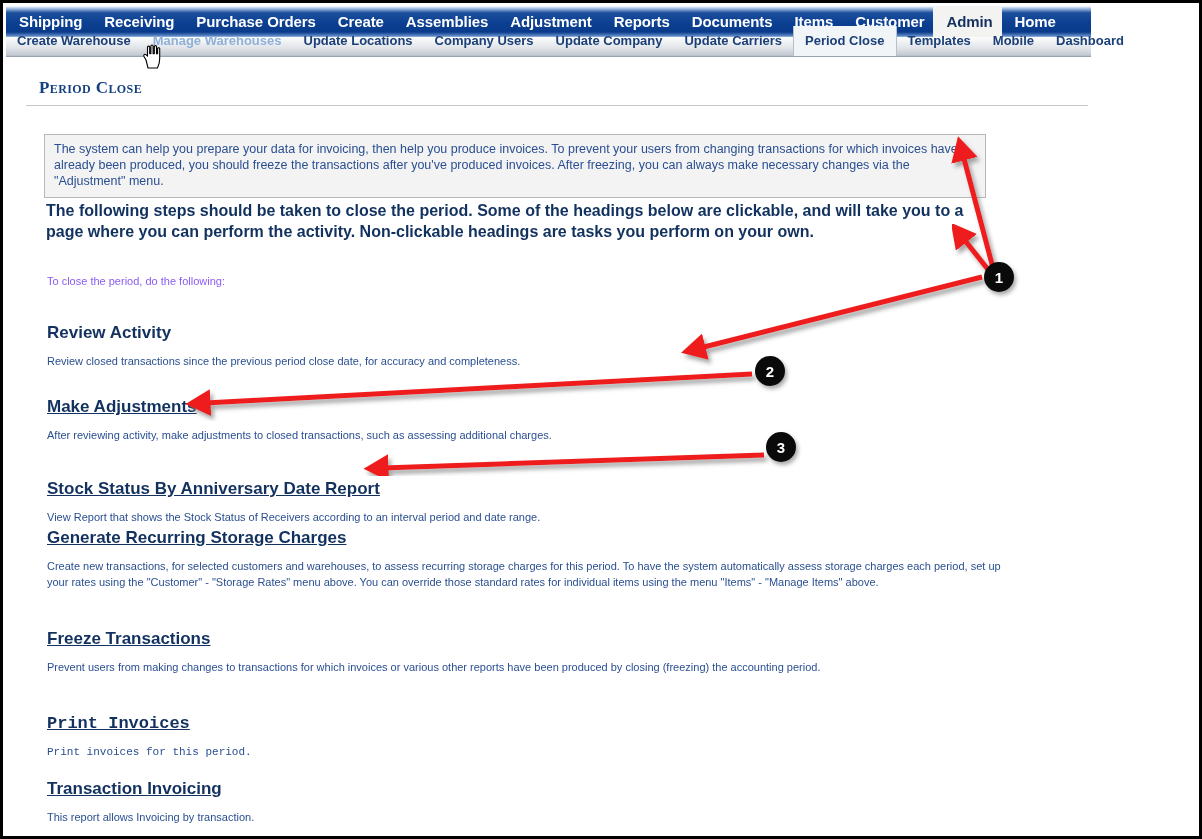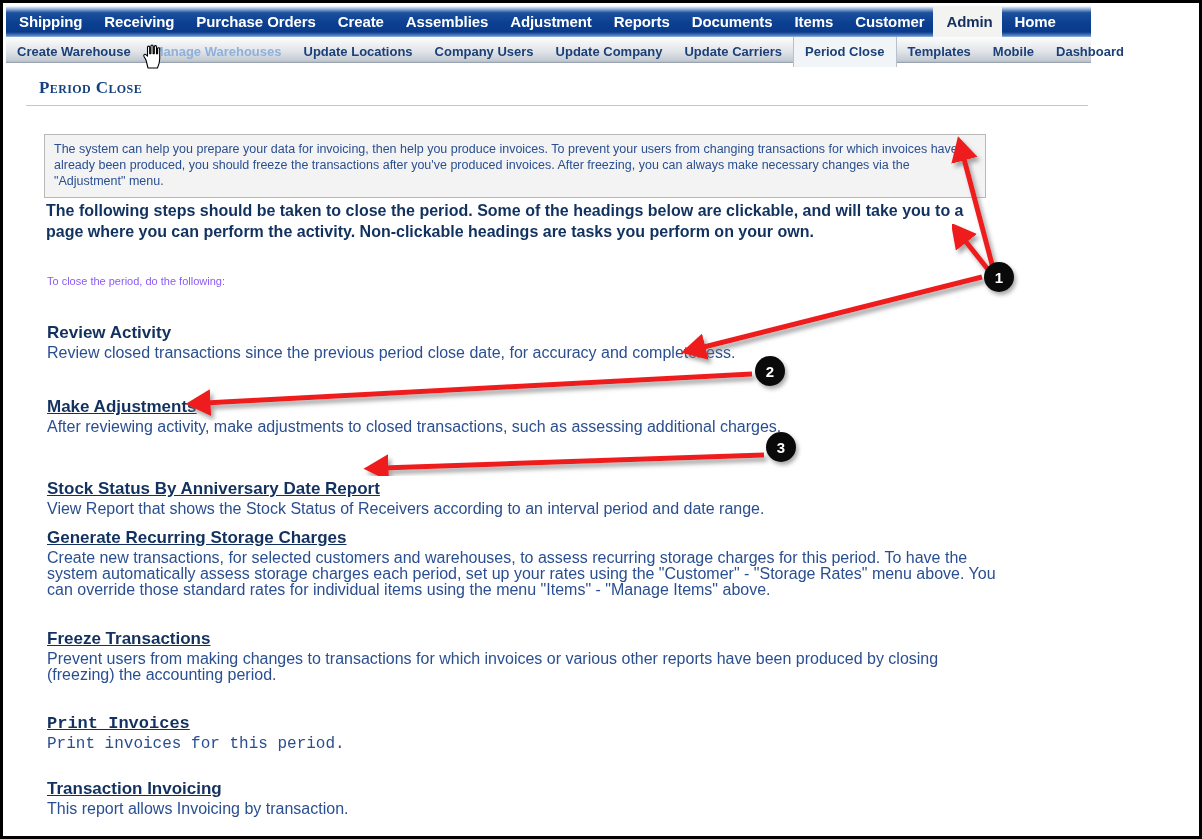--- a/index.html
+++ b/index.html
@@ -57,25 +57,25 @@
     display: flex;
     align-items: center;
     box-sizing: border-box;
   }
 
   
   #secondary-nav {
     position: absolute;
     left: 3px; top: 34px;
     width: 1085px;
-    height: 26px;
+    height: 20px;
     background: linear-gradient(to bottom,
         #fdfdfd 0%, #eff1f3 28%, #dfe3e8 60%, #c6ccd4 92%, #b4bcc6 100%);
     display: flex;
-    align-items: flex-start;
+    align-items: flex-end;
     box-sizing: border-box;
     border-bottom: 1px solid #9aa4b0;
   }
   .snav-item {
     color: #1b3f77;
     font-size: 13px;
     font-weight: bold;
     padding: 7px 11px 8px 11px;
     white-space: nowrap;
     line-height: 15px;
@@ -181,23 +181,23 @@
     font-weight: bold;
     display: inline-block;
     line-height: 19px;
   }
   .section-heading.link {
     text-decoration: underline;
     cursor: pointer;
   }
   .section-desc {
     color: #2a4f91;
-    font-size: 16px;
+    font-size: 11px;
     line-height: 16px;
-    margin-top: 3px;
+    margin-top: 11px;
   }
 
   
   #annotations {
     position: absolute;
     left: 0; top: 0;
     width: 1202px;
     height: 839px;
     pointer-events: none;
     z-index: 30;

